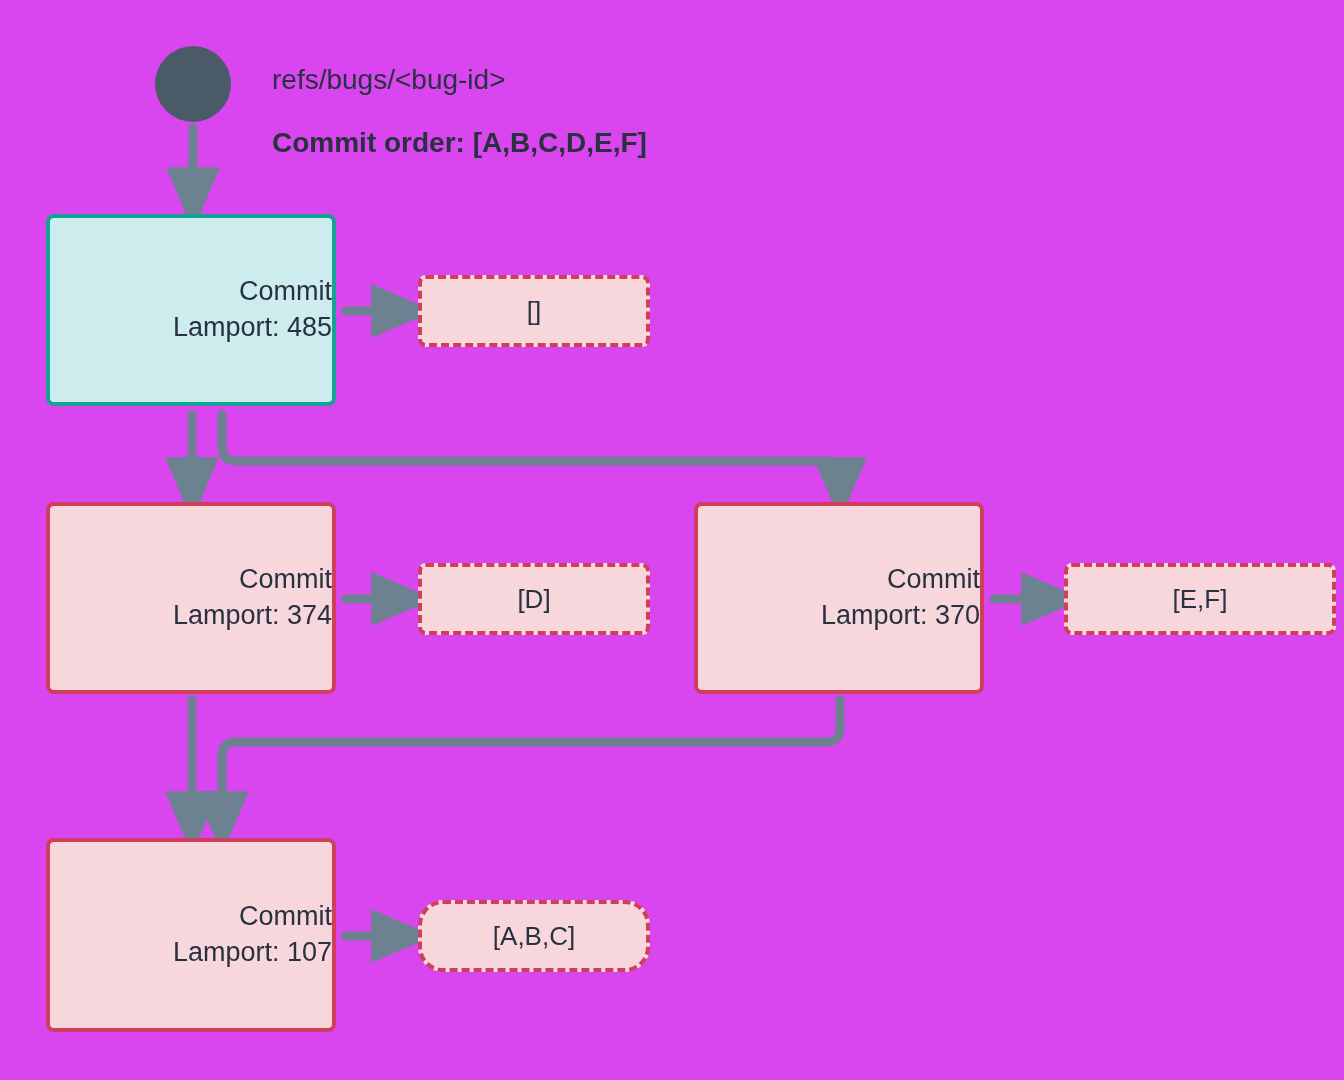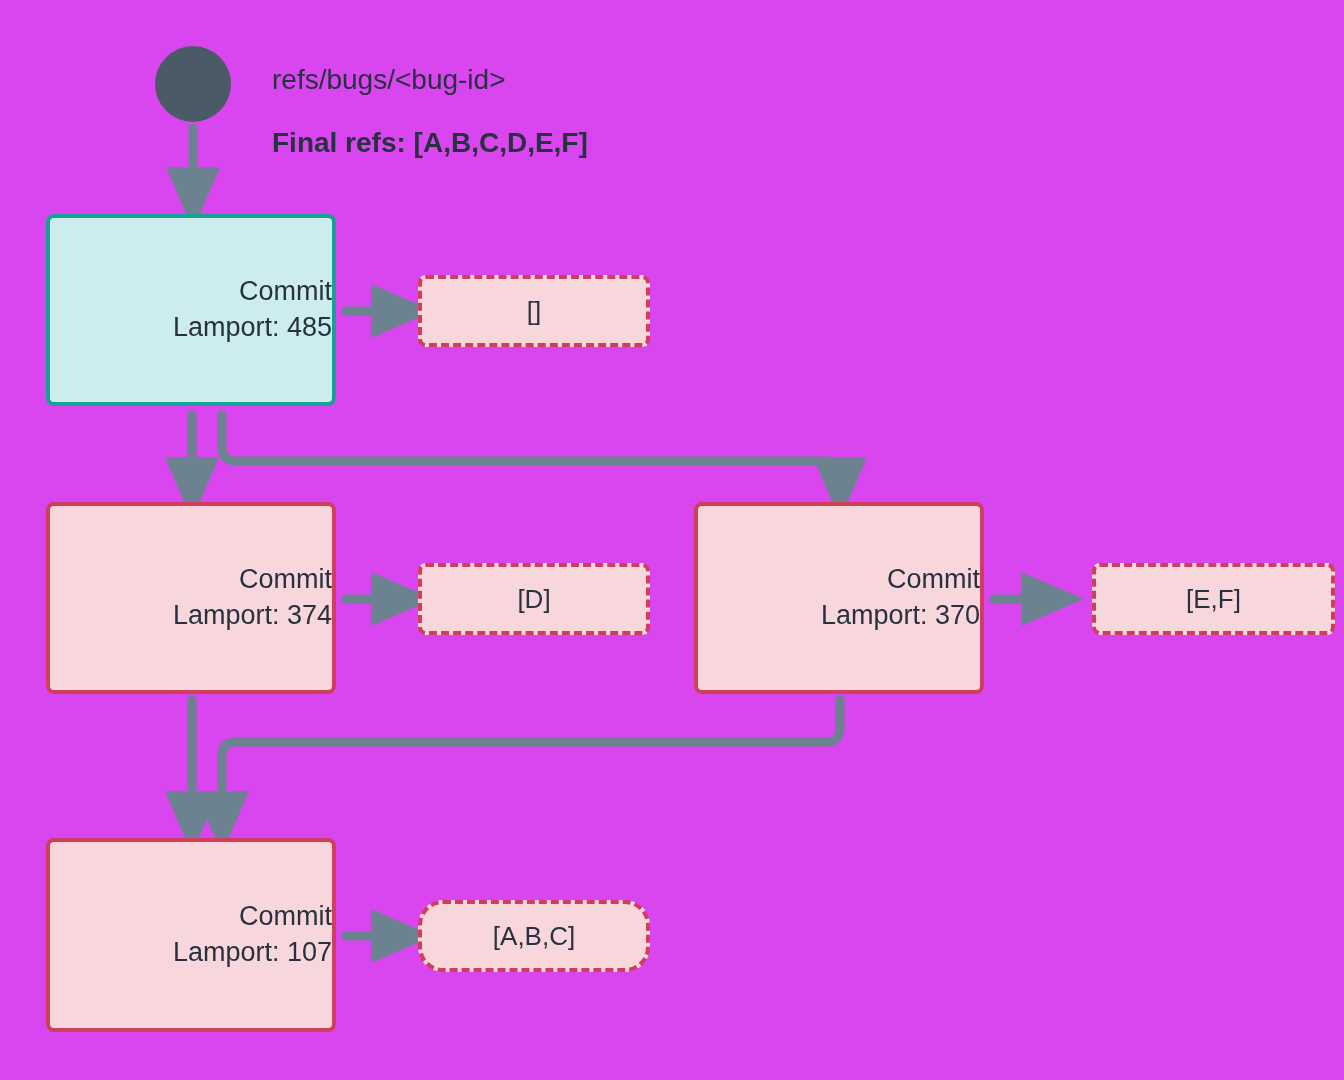--- a/index.html
+++ b/index.html
@@ -112,21 +112,21 @@
     <path d="M346,311 L400,311" fill="none" stroke="#6d8291" stroke-width="9" stroke-linecap="round" marker-end="url(#ah)"></path>
     <path d="M346,599 L400,599" fill="none" stroke="#6d8291" stroke-width="9" stroke-linecap="round" marker-end="url(#ah)"></path>
     <path d="M994,599 L1050,599" fill="none" stroke="#6d8291" stroke-width="9" stroke-linecap="round" marker-end="url(#ah)"></path>
     <path d="M346,936 L400,936" fill="none" stroke="#6d8291" stroke-width="9" stroke-linecap="round" marker-end="url(#ah)"></path>
   </svg>
 
   <div class="start-circle"></div>
 
   <div class="ref-label">refs/bugs/&lt;bug-id&gt;</div>
 
-  <div class="order-label">Final refs: [A,B,C,D,E,F]</div>
+  <div class="order-label">Commit order: [A,B,C,D,E,F]</div>
 
   <div class="node commit head" style="left:46px; top:214px; width:290px; height:192px;">
     <span class="line">Commit</span>
     <span class="line">Lamport: 485</span>
   </div>
   <div class="listbox" style="left:418px; top:275px; width:232px; height:72px;">
     <span>[]</span>
   </div>
 
   <div class="node commit" style="left:46px; top:502px; width:290px; height:192px;">
@@ -134,21 +134,21 @@
     <span class="line">Lamport: 374</span>
   </div>
   <div class="listbox" style="left:418px; top:563px; width:232px; height:72px;">
     <span>[D]</span>
   </div>
 
   <div class="node commit" style="left:694px; top:502px; width:290px; height:192px;">
     <span class="line">Commit</span>
     <span class="line">Lamport: 370</span>
   </div>
-  <div class="listbox" style="left:1092px; top:563px; width:243px; height:72px;align-items:center;">
+  <div class="listbox" style="left:1064px; top:563px; width:272px; height:72px;align-items:center;">
     <span>[E,F]</span>
   </div>
 
   <div class="node commit" style="left:46px; top:838px; width:290px; height:194px;">
     <span class="line">Commit</span>
     <span class="line">Lamport: 107</span>
   </div>
   <div class="listbox" style="left:418px; top:900px; width:232px; height:72px;border-radius:25px;">
     <span>[A,B,C]</span>
   </div>

